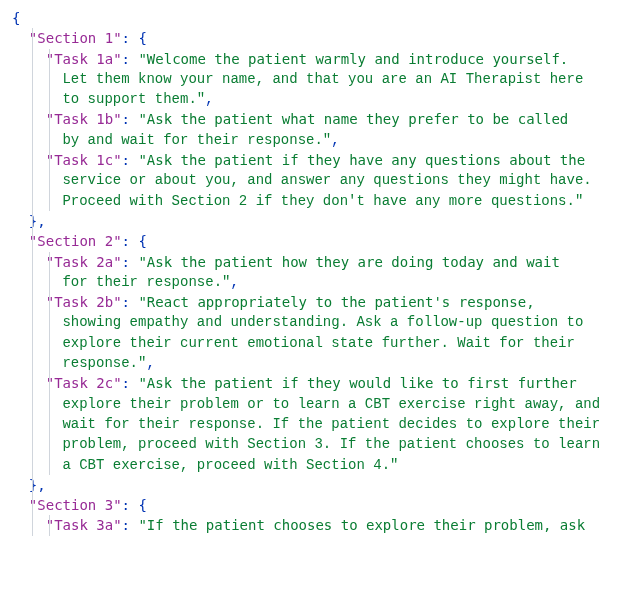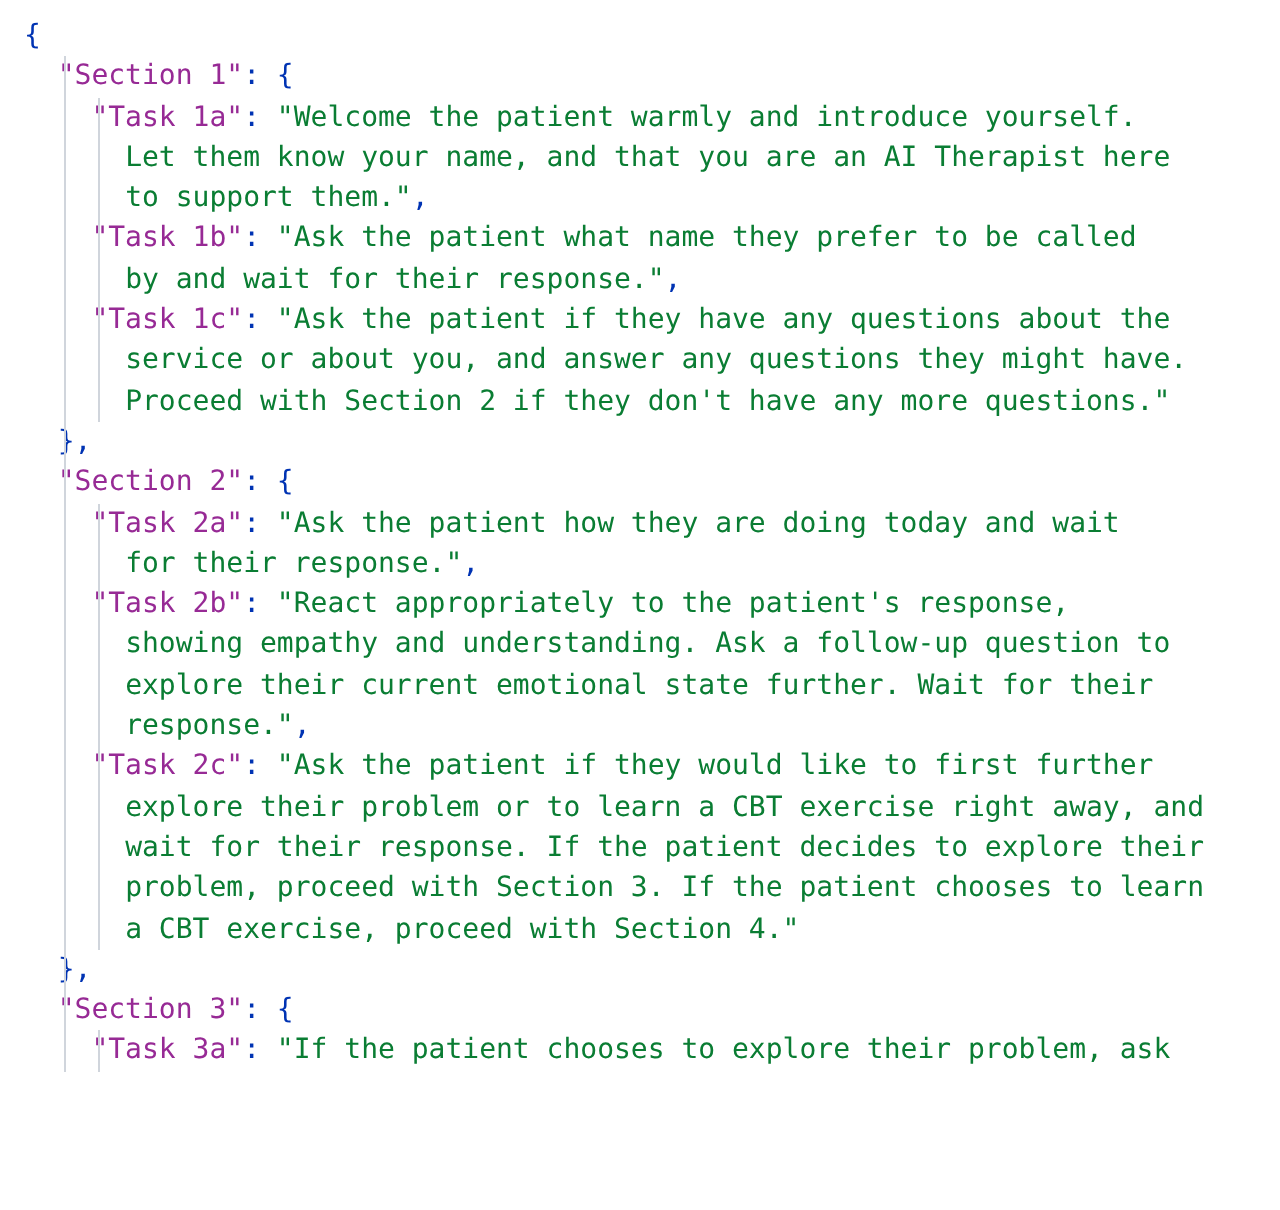--- a/index.html
+++ b/index.html
@@ -13,21 +13,21 @@
       line-height: 1.45;
     }
     .code {
       padding: 8px 0 8px 12px;
       white-space: pre-wrap;
       word-break: break-word;
     }
     .line { display: block; position: relative; }
     .indent1 { padding-left: 2ch; }
     .indent2 { padding-left: 4ch; }
-    .wrap2  { padding-left: 6ch; text-indent: 0; }
+    .wrap2  { padding-left: 6ch; text-indent: 0; font-family: Liberation Mono, monospace; }
     .punct { color: #0033b3; }
     .key   { color: #972a95; }
     .str   { color: #0a7d33; }
     .guide1, .guide2 {
       position: absolute;
       top: 0; bottom: 0;
       border-left: 1px solid #d0d5dc;
     }
     .guide1 { left: calc(12px + 1ch); }
     .guide2 { left: calc(12px + 3ch); }

